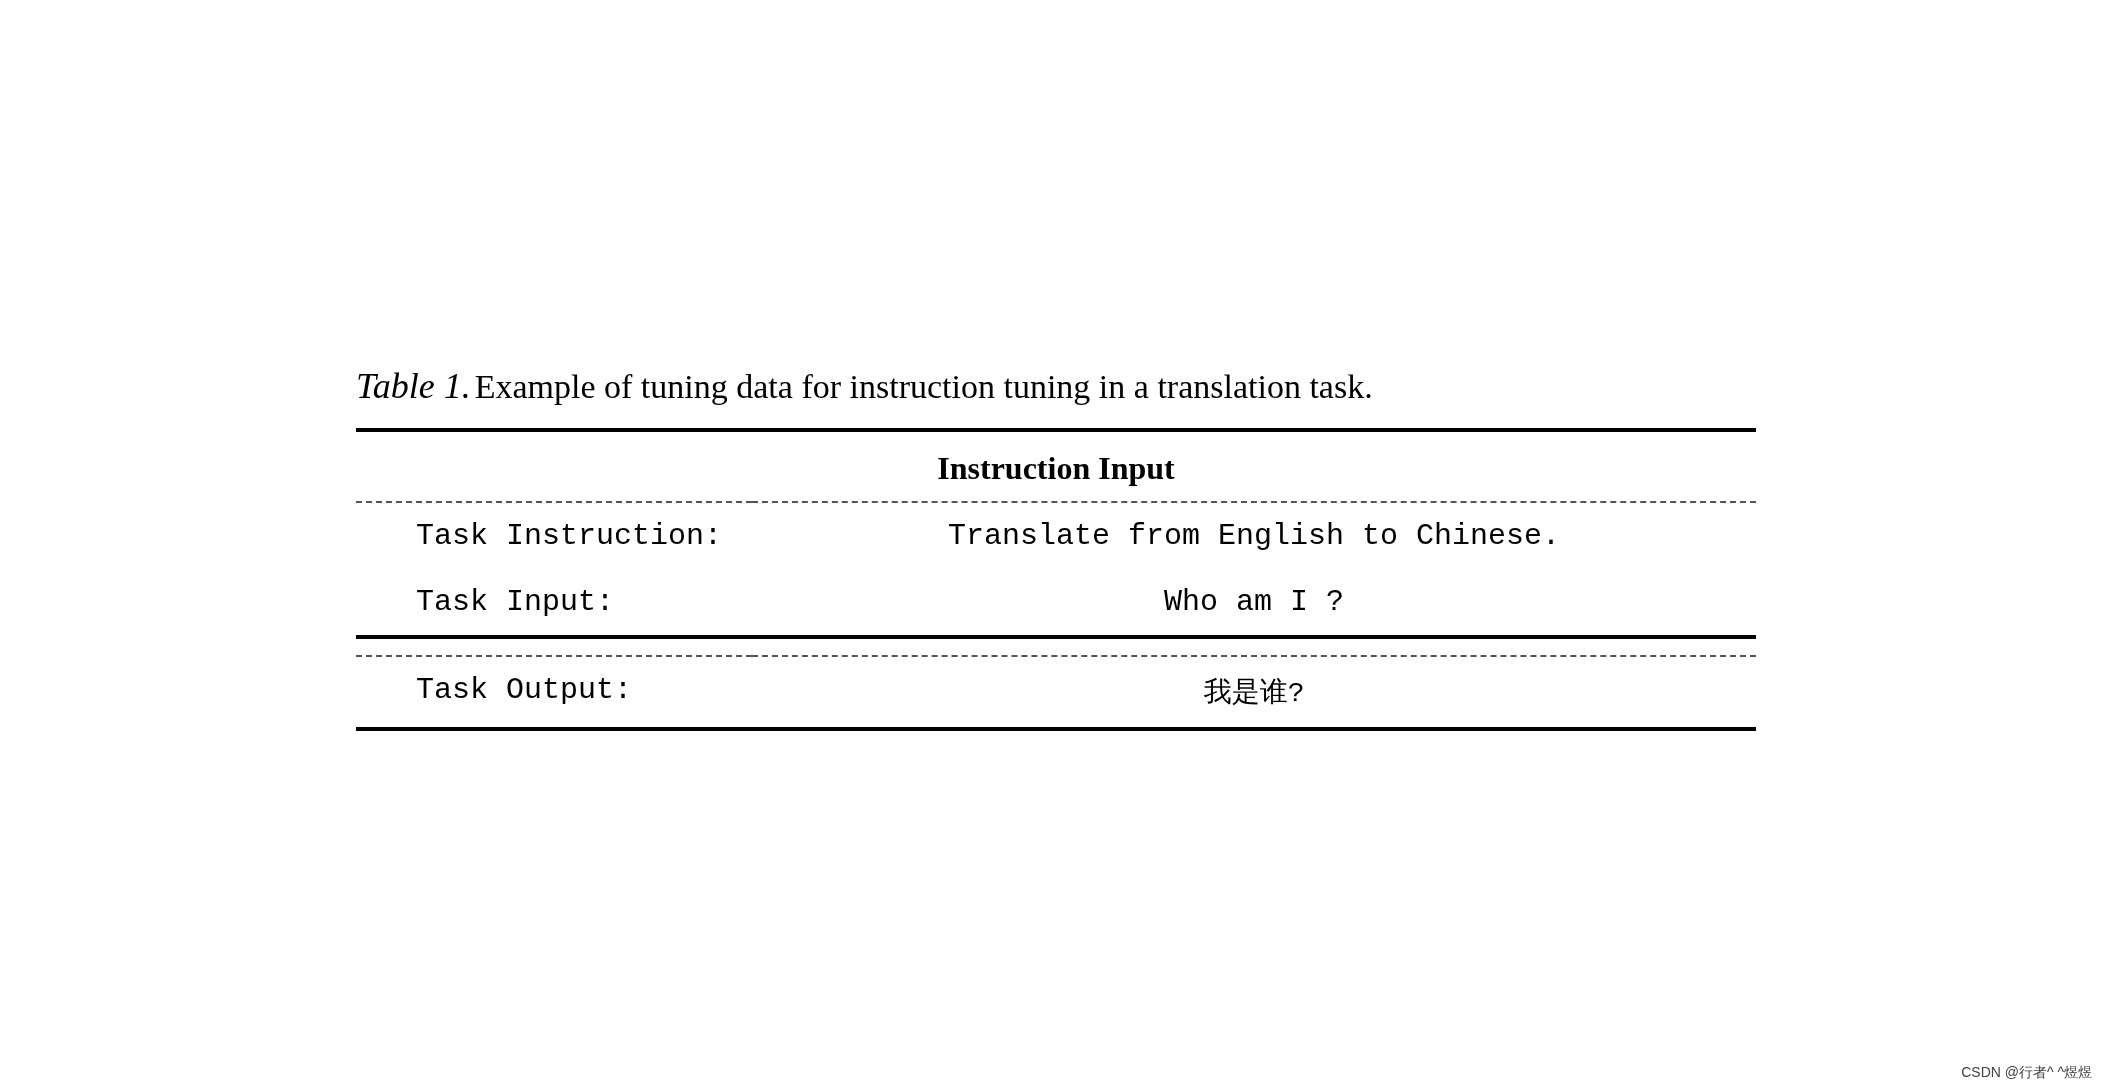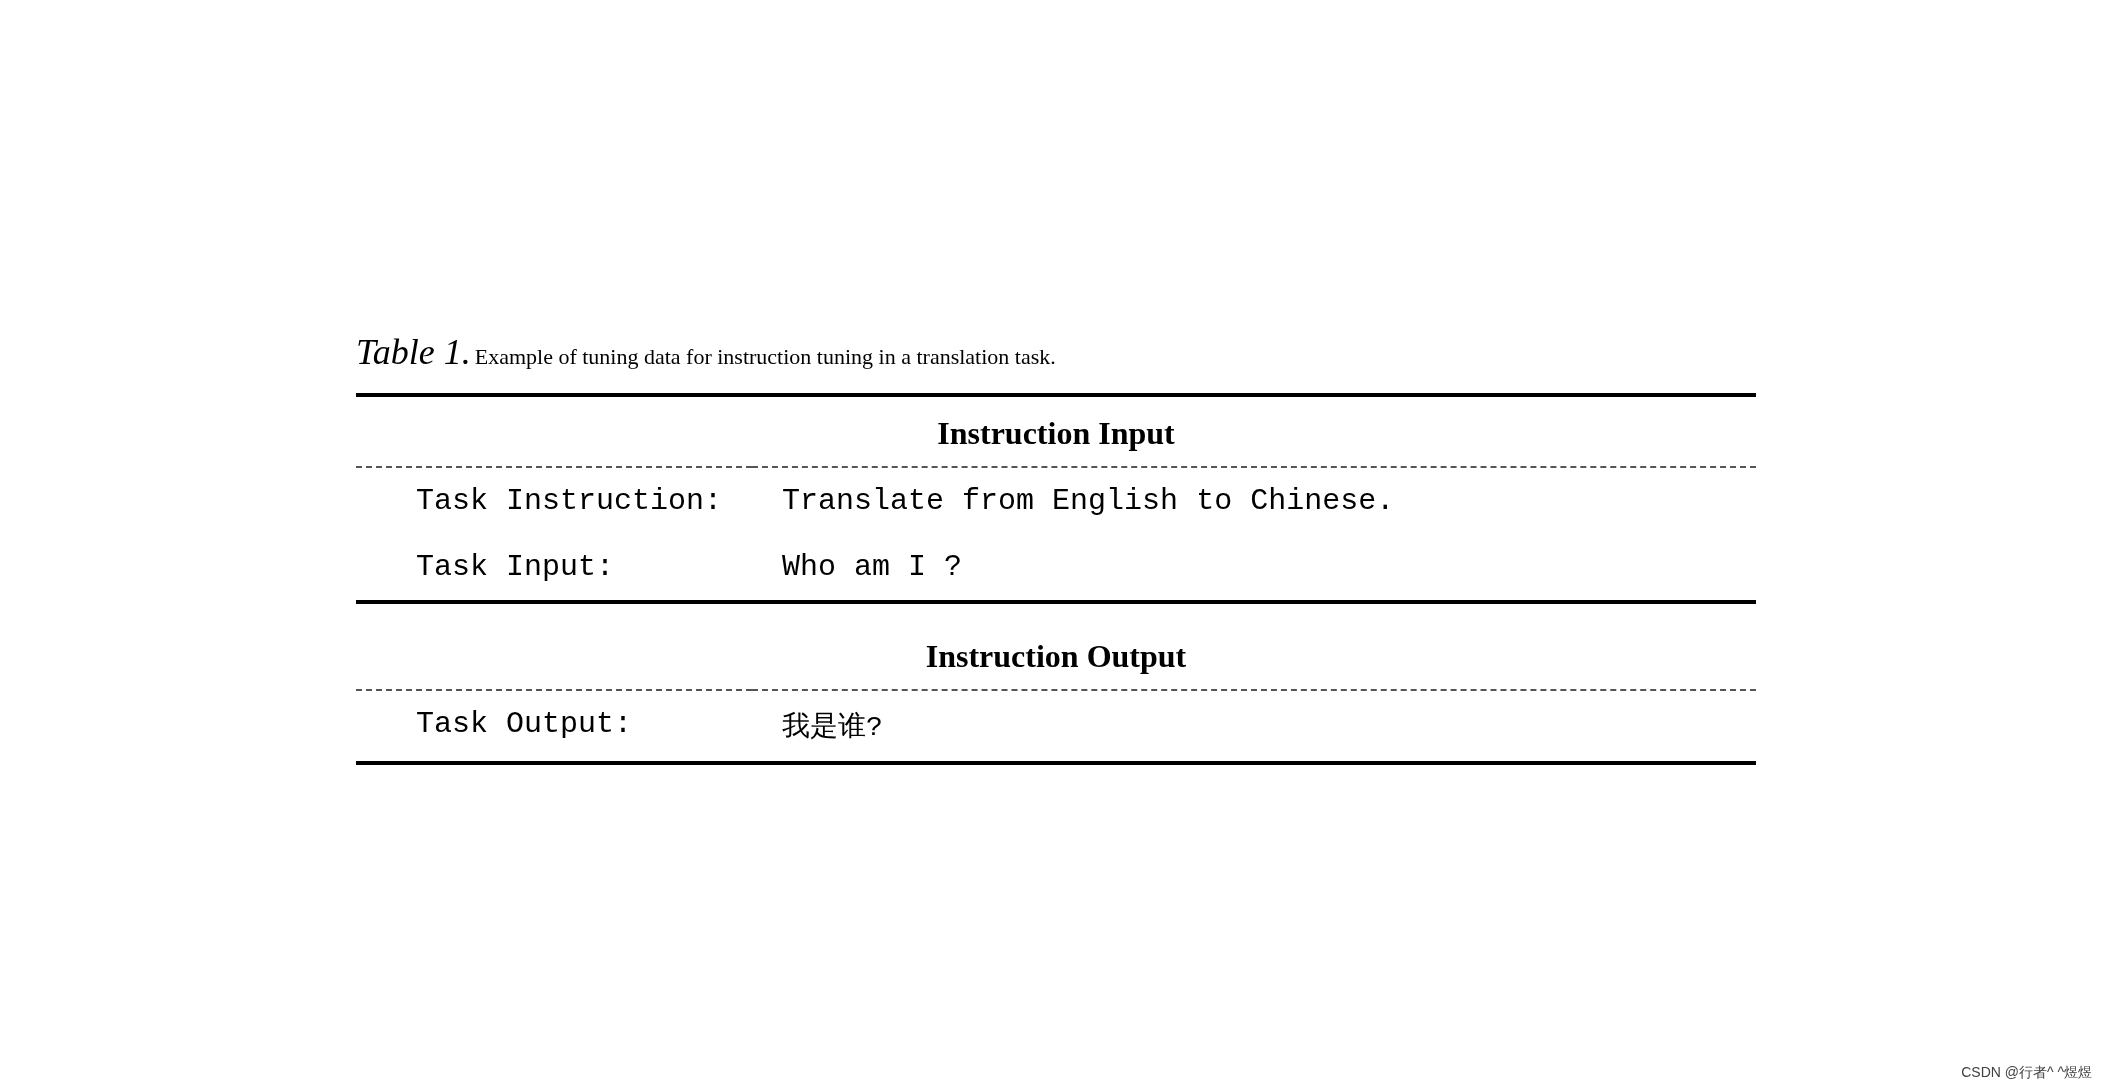--- a/index.html
+++ b/index.html
@@ -30,21 +30,21 @@
     }
 
     .table-caption-label {
       font-size: 36px;
       font-weight: normal;
       font-family: "Times New Roman", Times, serif;
       font-style: italic;
     }
 
     .table-caption-text {
-      font-size: 22px;
+      font-size: 34px;
       font-weight: normal;
       font-family: "Times New Roman", Times, serif;
       text-align: center;
     }
 
     .main-table {
       width: 100%;
       border-collapse: collapse;
       margin-top: 16px;
     }
@@ -64,21 +64,21 @@
       vertical-align: top;
     }
 
     .label-cell {
       white-space: nowrap;
       width: 260px;
       padding-left: 60px !important;
     }
 
     .value-cell {
-      text-align: left;
+      text-align: center;
     }
 
     .watermark {
       position: fixed;
       bottom: 10px;
       right: 20px;
       font-size: 14px;
       color: #404040;
       font-family: Arial, sans-serif;
     }
@@ -119,23 +119,20 @@
     </tr>
 
     <tr>
       <td colspan="2" style="border-top: 4px solid #000; padding: 0; height: 0; font-size: 0;"></td>
     </tr>
 
     <tr>
       <td colspan="2" style="padding: 8px 0; font-size: 0;"></td>
     </tr>
 
-    <tr class="header-row">
-      <td colspan="2">Instruction Output</td>
-    </tr>
 
     <tr>
       <td colspan="2" style="border-top: 2px dashed #555555; padding: 0; height: 1px; font-size: 0;"></td>
     </tr>
 
     <tr class="data-row">
       <td class="label-cell">Task Output:</td>
       <td class="value-cell" style="font-size: 28px;">我是谁?</td>
     </tr>
 

